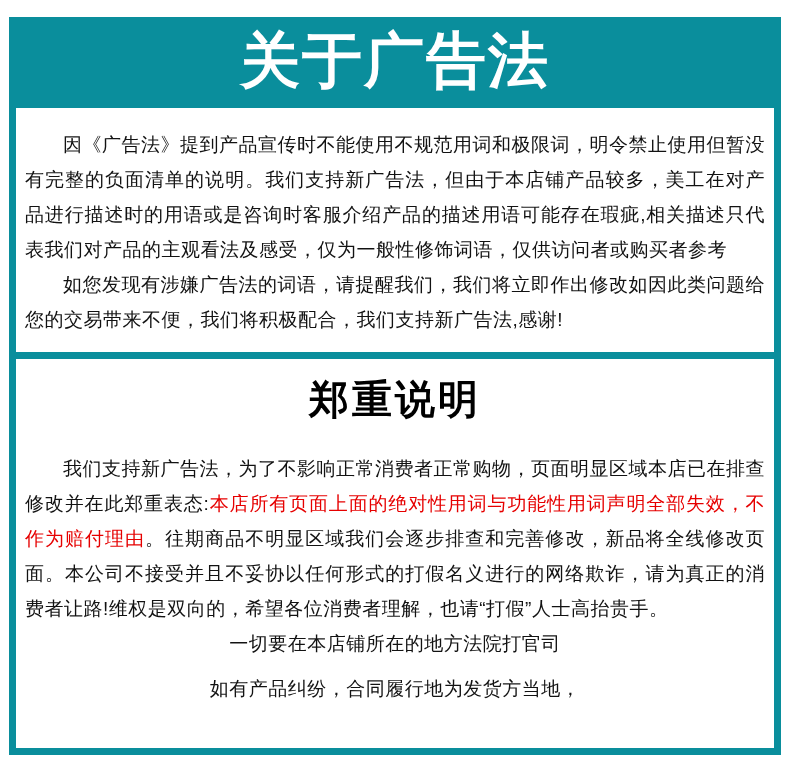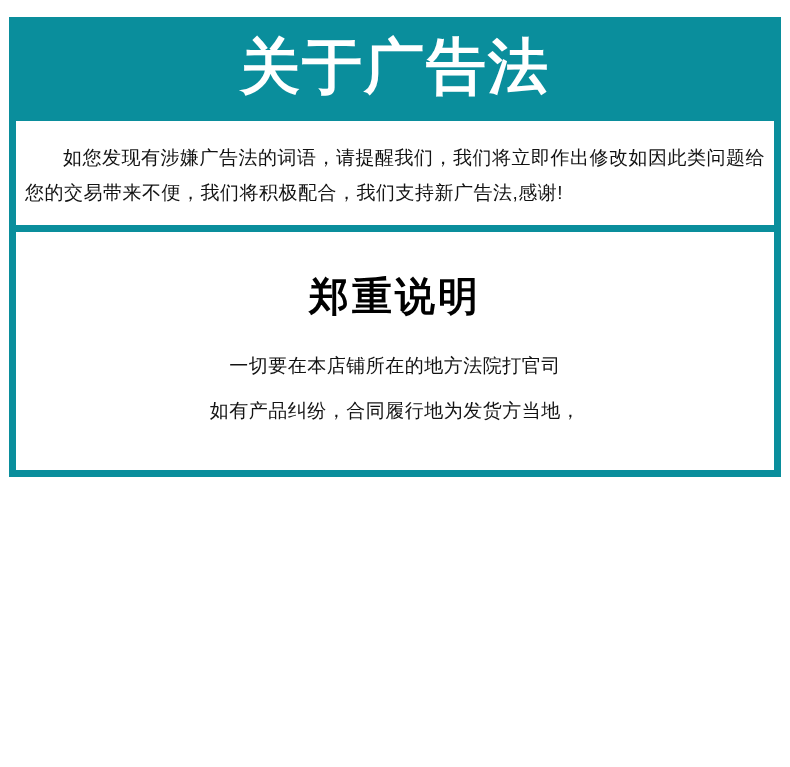--- a/index.html
+++ b/index.html
@@ -9,21 +9,21 @@
     background: #ffffff;
     font-family: "Liberation Sans", "DejaVu Sans", sans-serif;
   }
   .notice-frame {
     position: absolute;
     left: 9px; top: 17px;
     width: 772px;
   }
   .banner {
     width: 100%;
-    height: 104px;
+    height: 91px;
     background: #0a8e9c;
     display: flex;
     align-items: center;
     justify-content: center;
   }
   .banner-title {
     color: #ffffff;
     font-size: 60px;
     font-weight: bold;
     letter-spacing: 2px;
@@ -42,21 +42,21 @@
     margin: 0;
     color: #121212;
     font-size: 19px;
     line-height: 35px;
     text-indent: 2em;
     text-align: justify;
     letter-spacing: 0.5px;
   }
   .section-statement {
     border-top: 7px solid #0a8e9c;
-    padding: 37px 9px 42px 9px;
+    padding: 13px 9px 42px 9px;
   }
   .statement-title {
     margin: 0 0 24px 0;
     text-align: center;
     color: #000000;
     font-size: 40px;
     font-weight: bold;
     letter-spacing: 3px;
   }
   .red-text { color: #e60000; }
@@ -71,25 +71,27 @@
 
 <div class="notice-frame">
 
   <div class="banner">
     <div class="banner-title">关于广告法</div>
   </div>
 
   <div class="content-box">
 
     <div class="section-disclaimer">
+      <p class="body-text">因《广告法》提到产品宣传时不能使用不规范用词和极限词，明令禁止使用但暂没有完整的负面清单的说明。我们支持新广告法，但由于本店铺产品较多，美工在对产品进行描述时的用语或是咨询时客服介绍产品的描述用语可能存在瑕疵,相关描述只代表我们对产品的主观看法及感受，仅为一般性修饰词语，仅供访问者或购买者参考</p>
       <p class="body-text">如您发现有涉嫌广告法的词语，请提醒我们，我们将立即作出修改如因此类问题给您的交易带来不便，我们将积极配合，我们支持新广告法,感谢!</p>
     </div>
 
     <div class="section-statement">
       <h2 class="statement-title">郑重说明</h2>
 
+      <p class="body-text"><span>我们支持新广告法，为了不影响正常消费者正常购物，页面明显区域本店已在排查修改并在此郑重表态:</span><span class="red-text">本店所有页面上面的绝对性用词与功能性用词声明全部失效，不作为赔付理由</span><span>。往期商品不明显区域我们会逐步排查和完善修改，新品将全线修改页面。本公司不接受并且不妥协以任何形式的打假名义进行的网络欺诈，请为真正的消费者让路!维权是双向的，希望各位消费者理解，也请“打假”人士高抬贵手。</span></p>
 
       <p class="body-text center-line">一切要在本店铺所在的地方法院打官司</p>
       <p class="body-text center-line dispute-1">如有产品纠纷，合同履行地为发货方当地，</p>
     </div>
 
   </div>
 </div>
 
 </body></html>

